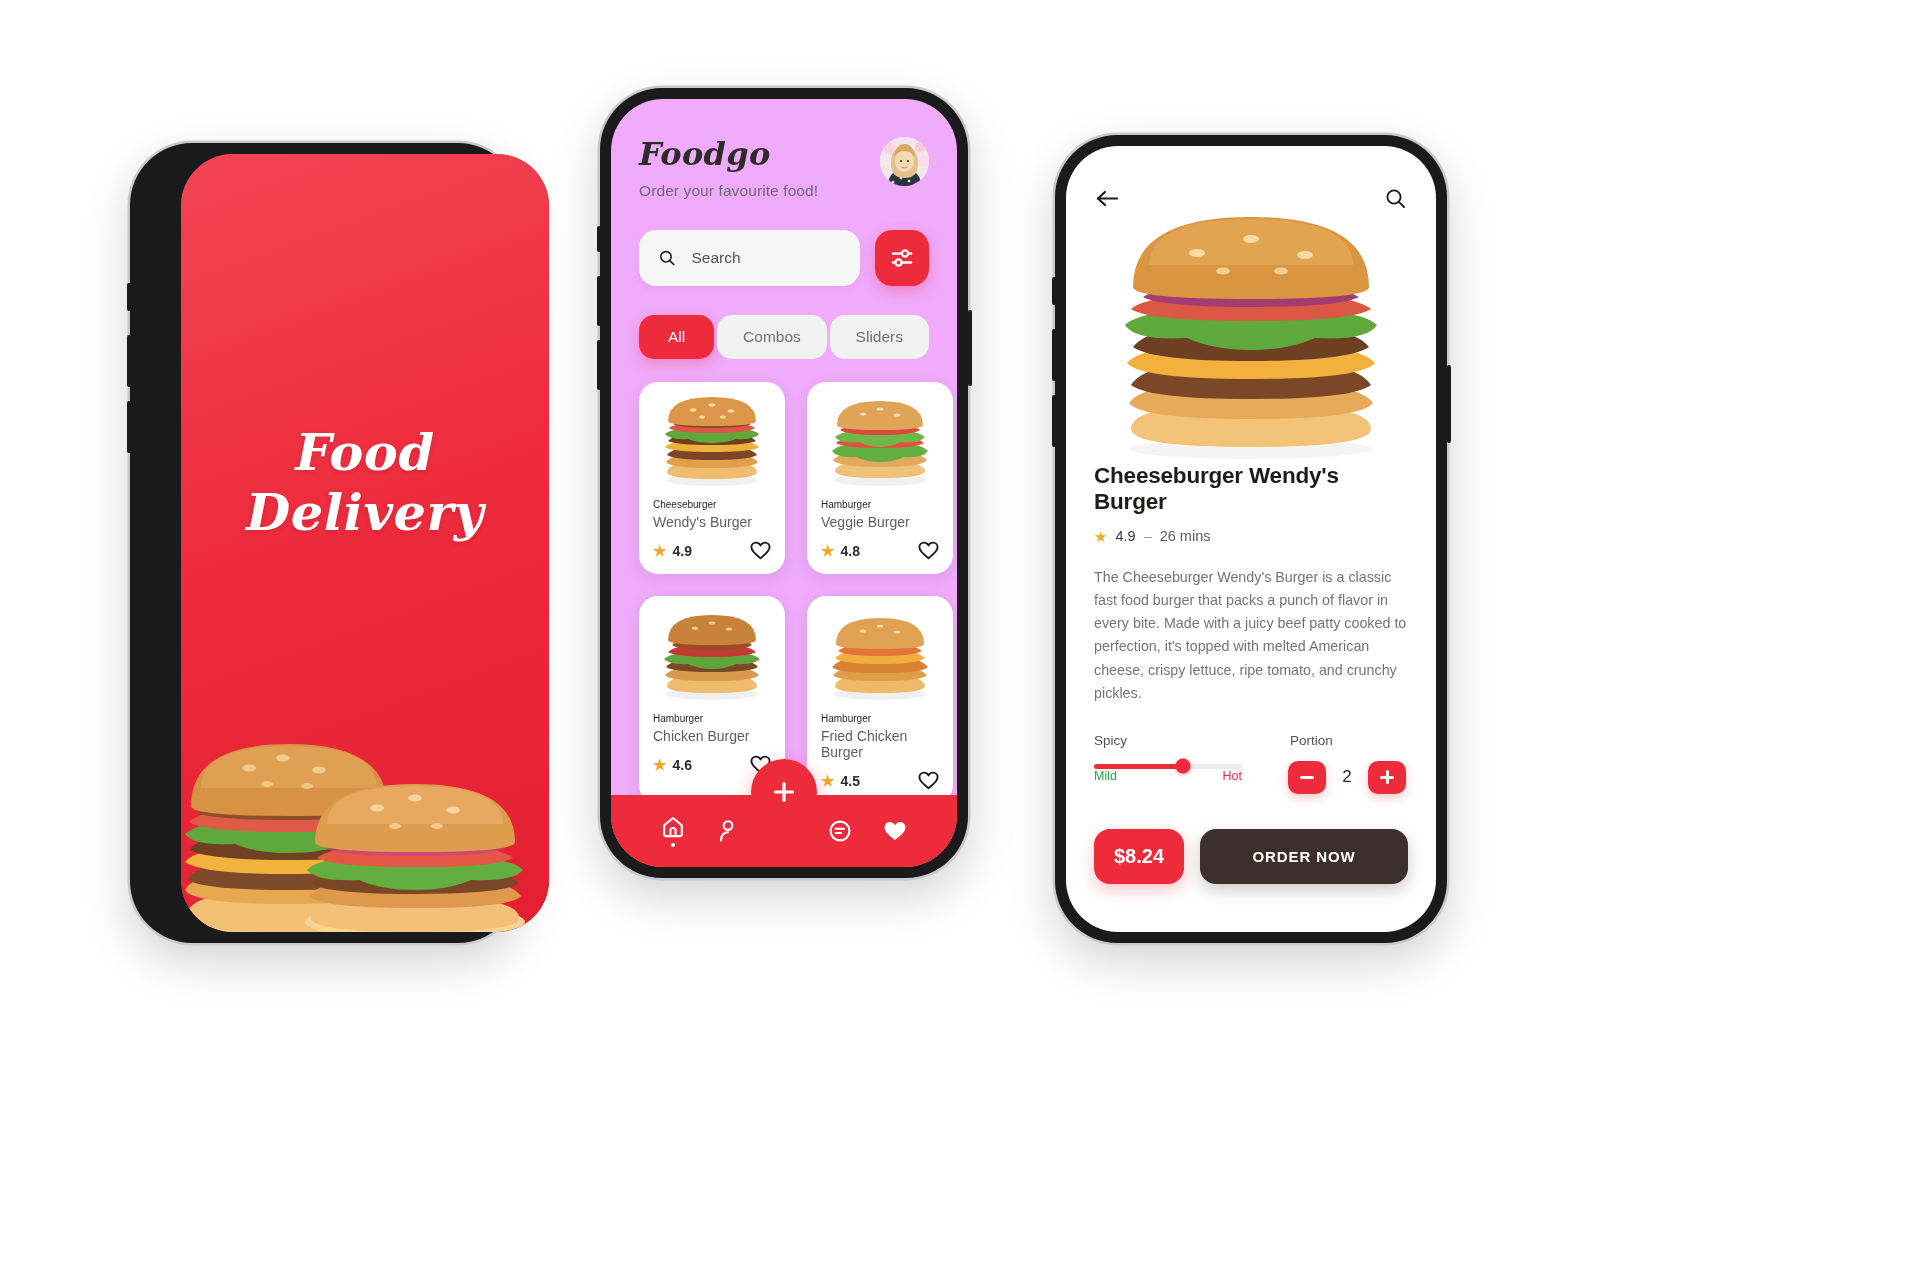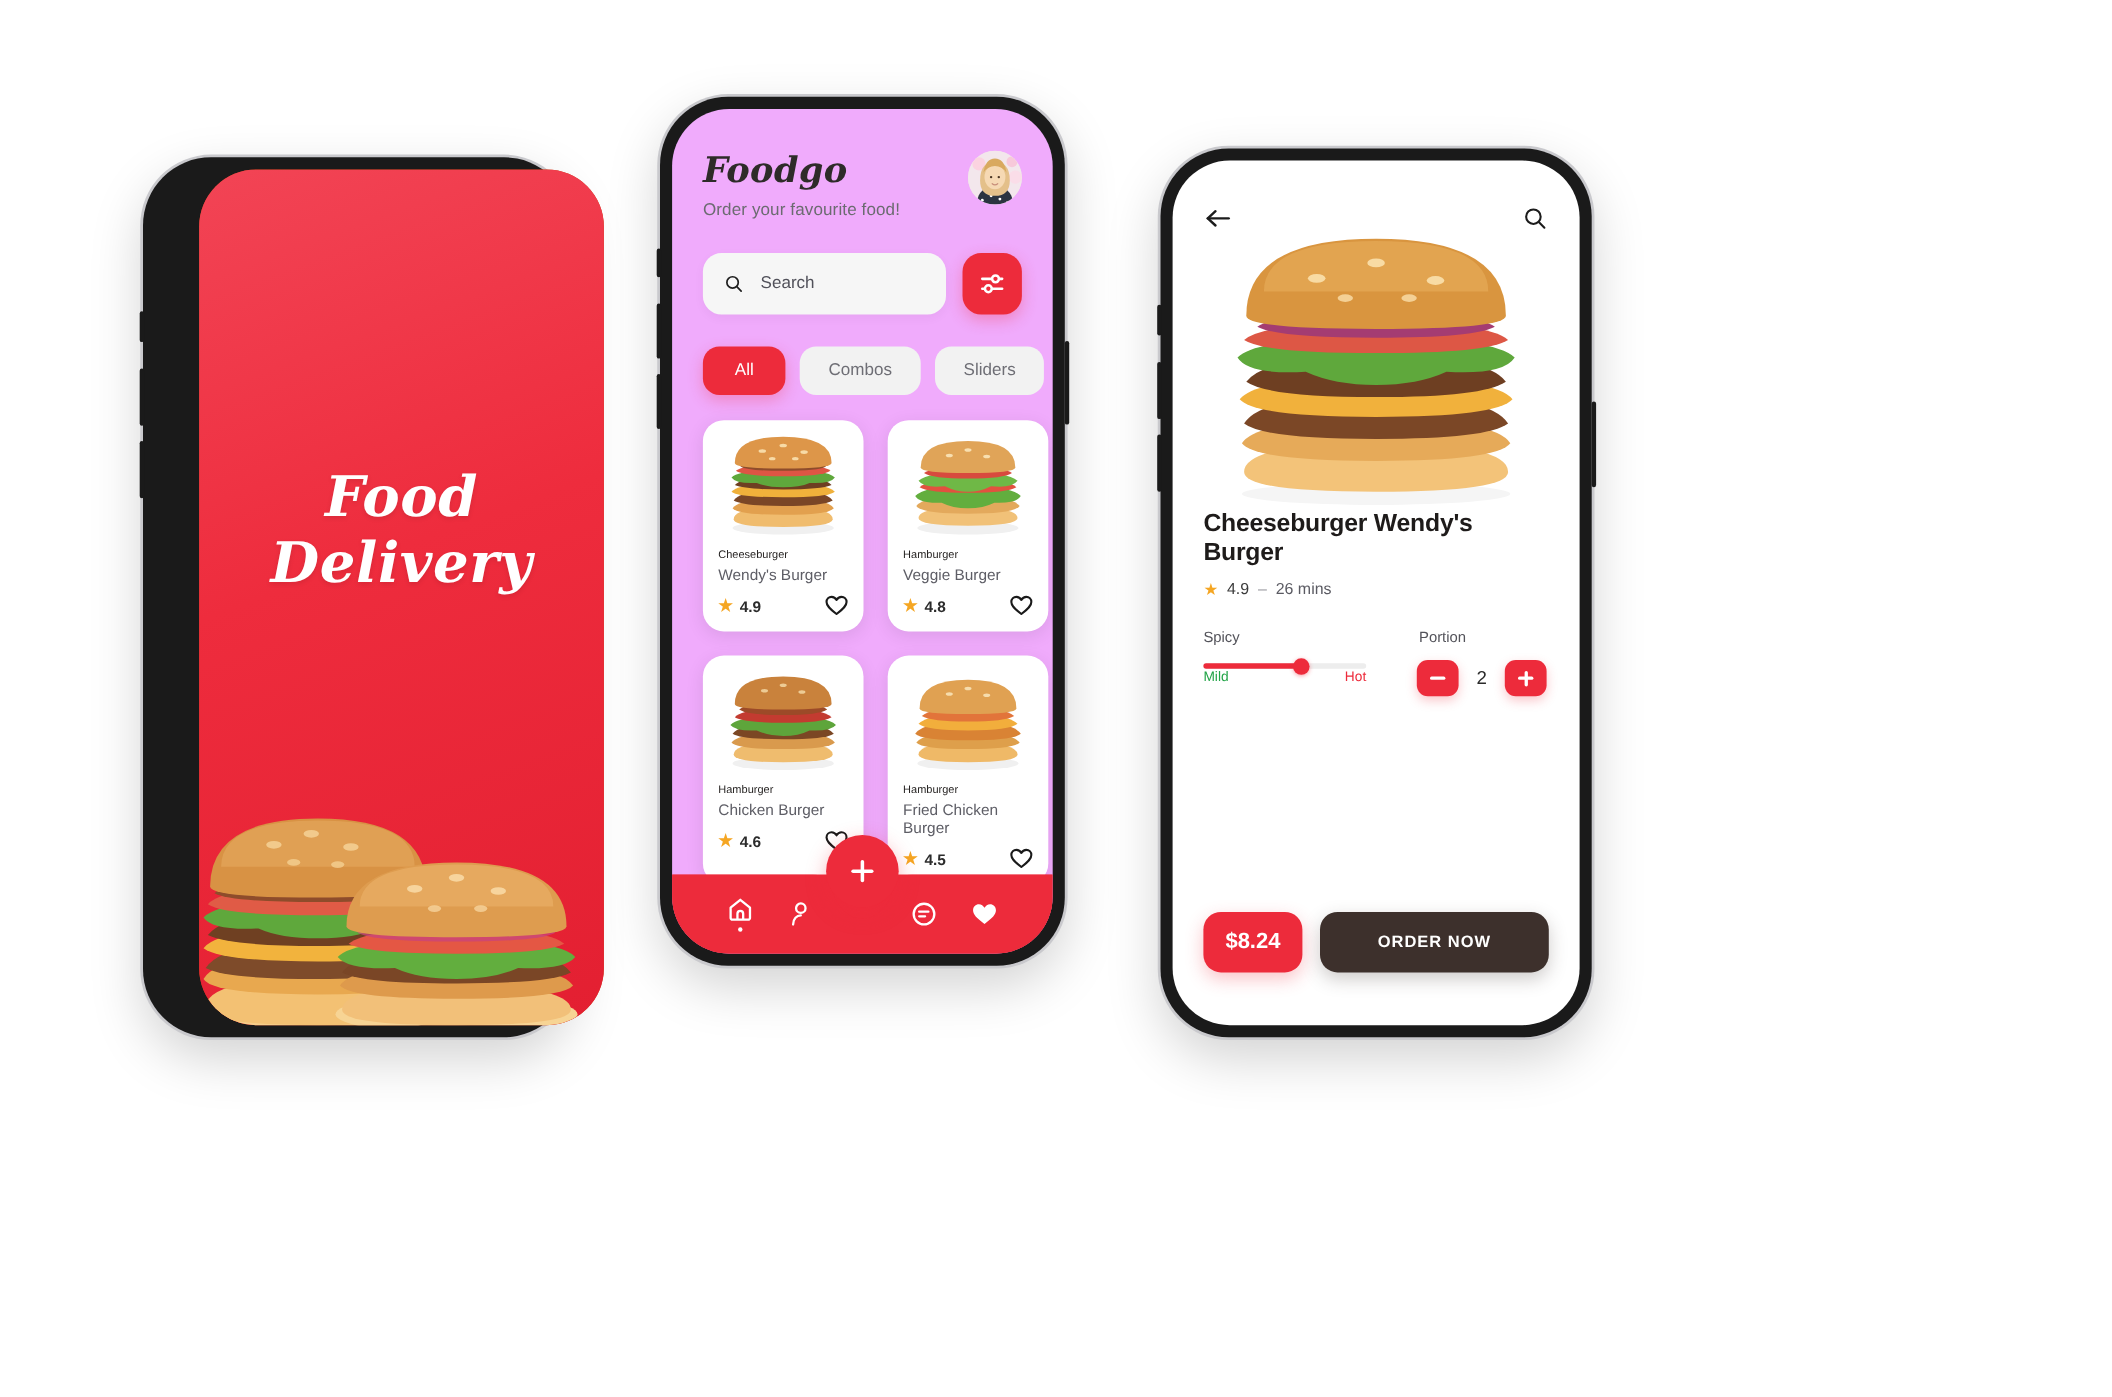--- a/index.html
+++ b/index.html
@@ -126,21 +126,21 @@
   .search-box input::placeholder { color: #51515a; }
   .filter-btn {
     width: 54px; height: 56px;
     background: #ED2B3B;
     border-radius: 17px;
     display: flex; align-items: center; justify-content: center;
     border: none; cursor: pointer;
     box-shadow: 0 5px 14px rgba(237,43,59,0.30);
   }
 
-  .pills { display: flex; gap: 13px; margin-top: 29px; }
+  .pills { display: flex; margin-top: 29px; justify-content: space-between; }
   .pill {
     height: 44px;
     border-radius: 15px;
     display: flex; align-items: center; justify-content: center;
     padding: 0 26px;
     font-size: 15.5px;
     color: #6E6E75;
     background: #F2F2F2;
     white-space: nowrap;
     border: none; cursor: pointer;
@@ -639,20 +639,21 @@
         </div>
 
         <div class="p3-body">
           <div class="detail-title">Cheeseburger Wendy's Burger</div>
           <div class="detail-meta">
             <span class="star">★</span>
             <span>4.9</span>
             <span class="dash">–</span>
             <span class="mins">26 mins</span>
           </div>
+          <div class="detail-desc">The Cheeseburger Wendy's Burger is a classic fast food burger that packs a punch of flavor in every bite. Made with a juicy beef patty cooked to perfection, it's topped with melted American cheese, crispy lettuce, ripe tomato, and crunchy pickles.</div>
 
           <div class="options">
             <div class="spicy">
               <div class="opt-label">Spicy</div>
               <div class="slider-track">
                 <div class="slider-fill" id="spicyFill" style="width: 60%;"></div>
                 <div class="slider-knob" id="spicyKnob" style="left: 60%;"></div>
               </div>
               <div class="slider-ends">
                 <span class="end-mild">Mild</span>

